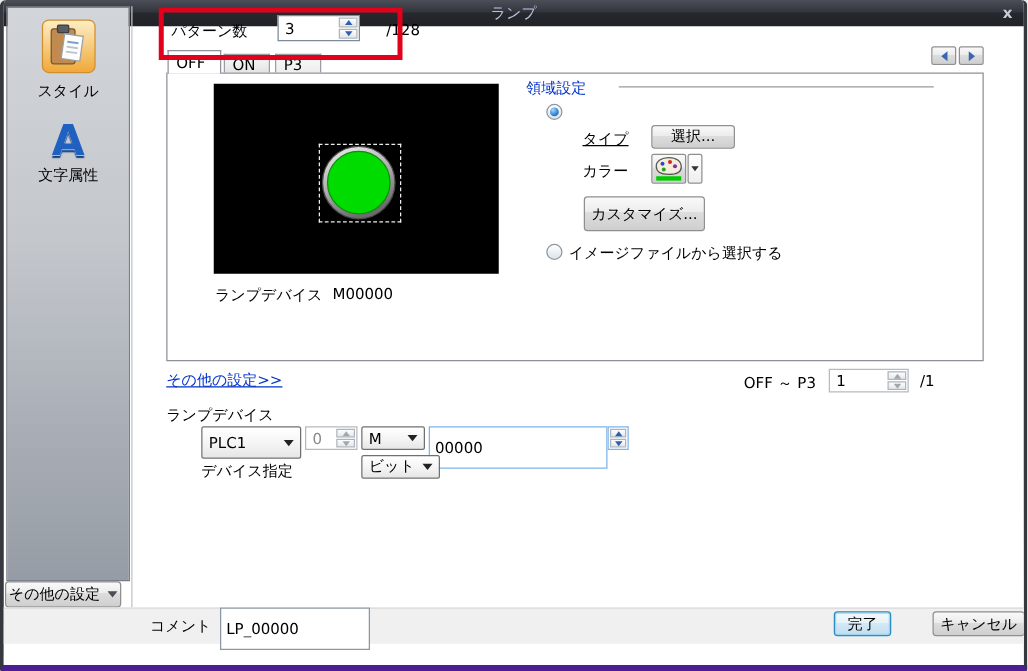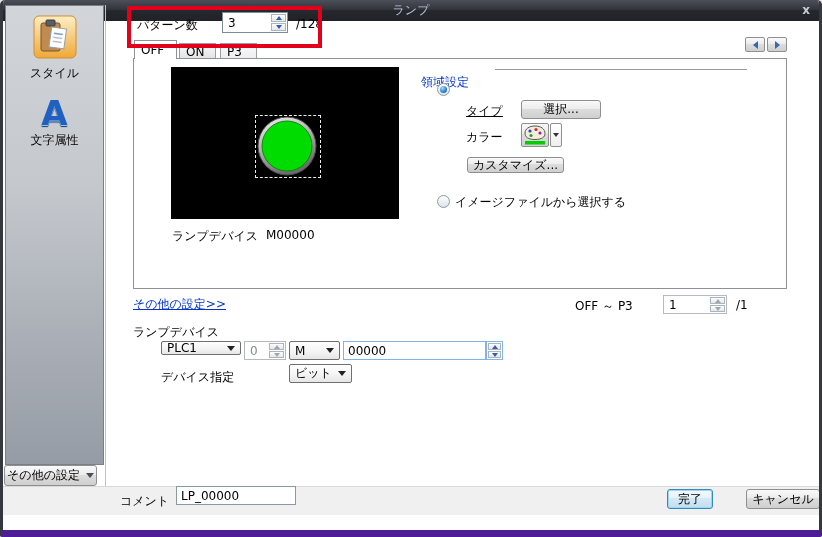--- a/index.html
+++ b/index.html
@@ -1,19 +1,19 @@
 <!DOCTYPE html>
 <html><head>
 <meta charset="utf-8">
 <style>
   html,body{margin:0;padding:0;background:#e8e8e8;}
   .window{
     position:relative;width:822px;height:537px;box-sizing:border-box;
     font-family:"DejaVu Sans","Liberation Sans",sans-serif;font-size:12px;color:#000;
-    background:#fff;border:3px solid #35383f;border-top:none;border-bottom:7px solid #4c1d95;
+    background:#fff;border:3px solid #35383f;border-top:none;border-bottom:5px solid #4c1d95;
     border-radius:5px 5px 2px 2px;overflow:hidden;
   }
   .titlebar{position:absolute;left:-3px;top:0;width:822px;height:21px;
     background:linear-gradient(#4c4f58,#33353d 45%,#26282e 50%,#202227);
     border-radius:4px 4px 0 0;}
   .title{ text-align:center;line-height:21px;color:#b9c5dd;font-size:12px;}
   .close-x{position:absolute;right:12px;top:0;line-height:21px;color:#c6cbd6;font-weight:bold;cursor:pointer;}
   .abs{position:absolute;}
   .lbl{white-space:nowrap;}
   
@@ -56,21 +56,21 @@
   .radio{box-sizing:border-box;width:13px;height:13px;border-radius:50%;border:1px solid #8a98a3;
     background:linear-gradient(#ffffff,#dde3e8);position:absolute;cursor:pointer;}
   .radio.sel::after{content:'';position:absolute;left:2px;top:2px;right:2px;bottom:2px;border-radius:50%;
     background:radial-gradient(circle at 35% 30%, #aed9f7, #2a7fd4 60%, #1b5fa8);}
   .blue-t{color:#0033cc;}
   .link{color:#0033cc;text-decoration:underline;cursor:pointer;text-align:right;}
   .hline{height:1px;background:#9a9a9a;}
   .annot{border:4px solid #e2001a;pointer-events:none;z-index:50;}
   .preview{background:#000;}
   .dashed-sel{border:1px dashed #ededed;}
-  input.txt{box-sizing:border-box;border:1px solid #8a98a6;padding:1px 4px;font:inherit;background:#fff;}
+  input.txt{box-sizing:border-box;border:1px solid #8a98a6;padding:16px 4px;font:inherit;background:#fff;}
   .footerbar{left:-3px;top:486px;width:822px;height:28px;background:#f0f0f0;border-top:1px solid #d9d9d9;}
   .vsep{width:1px;background:#bfc3c8;}
 </style>
 </head>
 <body>
 
 <div class="window">
 
   <div class="titlebar">
     <div class="title">ランプ</div>
@@ -116,21 +116,21 @@
     <span class="spinval">3</span>
     <span class="spin">
       <span class="spin-b">
           <i class="tu"></i>
         </span>
       <span class="spin-b">
           <i class="td"></i>
         </span>
     </span>
   </div>
-  <div class="abs lbl" style="left:293px;top:17px;">/128</div>
+  <div class="abs lbl" style="left:306px;top:17px;">/128</div>
 
   <div class="abs annot" style="left:124px;top:6px;width:187px;height:34px;"></div>
 
   <div class="abs tab tab-active" style="left:131px;top:40px;width:43px;height:19px;">
     <span>OFF</span>
   </div>
   <div class="abs tab" style="left:176px;top:43px;width:37px;height:16px;">
     <span>ON</span>
   </div>
   <div class="abs tab" style="left:217px;top:43px;width:37px;height:28px;">
@@ -156,71 +156,71 @@
         </linearGradient>
       </defs>
       <circle cx="116" cy="79" r="29" fill="url(#ring)" stroke="#4a4a4a" stroke-width="1"></circle>
       <circle cx="116" cy="79" r="25" fill="#00db00" stroke="#118a11" stroke-width="1"></circle>
     </svg>
     <div class="abs dashed-sel" style="left:84px;top:48px;width:64px;height:61px;"></div>
   </div>
   <div class="abs lbl" style="left:169px;top:228px;">ランプデバイス</div>
   <div class="abs lbl" style="left:263px;top:228px;">M00000</div>
 
-  <div class="abs lbl blue-t" style="left:418px;top:74px;">領域設定</div>
+  <div class="abs lbl blue-t" style="left:418px;top:62px;">領域設定</div>
   <div class="abs hline" style="left:492px;top:69px;width:252px;"></div>
 
   <div class="radio sel" style="left:434px;top:83px;"></div>
 
   <div class="abs lbl" style="left:463px;top:103px;text-decoration:underline;">タイプ</div>
-  <div class="abs btn" style="left:518px;top:100px;width:80px;height:19px;">
+  <div class="abs btn" style="left:518px;top:100px;width:67px;height:19px;">
     <span>選択...</span>
   </div>
 
   <div class="abs lbl" style="left:463px;top:129px;">カラー</div>
   <div class="abs btn" style="left:518px;top:123px;width:28px;height:24px;border-radius:2px;">
     <svg width="24" height="20" viewBox="0 0 24 20">
       <path d="M12,1 C18,1 22,4 22,8.5 C22,12 19,14.5 12,14.5 C5,14.5 2,12 2,8 C2,4 6,1 12,1 Z" fill="#f3edda" stroke="#555" stroke-width="1"></path>
       <circle cx="7" cy="6" r="1.6" fill="#2846d0"></circle>
       <circle cx="13" cy="4.5" r="1.6" fill="#d02828"></circle>
       <circle cx="17" cy="8" r="1.6" fill="#8a28b0"></circle>
       <circle cx="8" cy="10.5" r="1.6" fill="#28a028"></circle>
       <rect x="2" y="16" width="20" height="3.5" fill="#00cc00"></rect>
     </svg>
   </div>
   <div class="abs btn" style="left:547px;top:123px;width:12px;height:24px;border-radius:2px;background:linear-gradient(#fff,#eee);">
     <i class="tri-dn" style="border-top-color:#333;border-left-width:3px;border-right-width:3px;border-top-width:4px;"></i>
   </div>
 
-  <div class="abs btn" style="left:464px;top:157px;width:97px;height:16px;">
+  <div class="abs btn" style="left:464px;top:157px;width:97px;height:28px;">
     <span>カスタマイズ...</span>
   </div>
 
   <div class="radio" style="left:434px;top:195px;"></div>
   <div class="abs lbl" style="left:452px;top:194px;">イメージファイルから選択する</div>
 
   <div class="abs lbl link" style="left:130px;top:296px;">その他の設定&gt;&gt;</div>
 
-  <div class="abs lbl" style="left:572px;top:298px;text-align:right;">OFF ～ P3</div>
+  <div class="abs lbl" style="left:592px;top:298px;text-align:right;">OFF ～ P3</div>
   <div class="abs spinbox dis" style="left:660px;top:295px;width:64px;height:19px;">
     <span class="spinval" style="color:#000;">1</span>
     <span class="spin">
       <span class="spin-b">
           <i class="tu"></i>
         </span>
       <span class="spin-b">
           <i class="td"></i>
         </span>
     </span>
   </div>
   <div class="abs lbl" style="left:733px;top:298px;">/1</div>
 
   <div class="abs lbl" style="left:130px;top:324px;">ランプデバイス</div>
 
-  <div class="abs combo" style="left:158px;top:341px;width:80px;height:14px;">
+  <div class="abs combo" style="left:158px;top:341px;width:80px;height:26px;">
     <span class="cval">PLC1</span>
     <i class="tri-dn"></i>
   </div>
   <div class="abs spinbox dis" style="left:241px;top:341px;width:42px;height:19px;">
     <span class="spinval">0</span>
     <span class="spin">
       <span class="spin-b">
           <i class="tu"></i>
         </span>
       <span class="spin-b">

